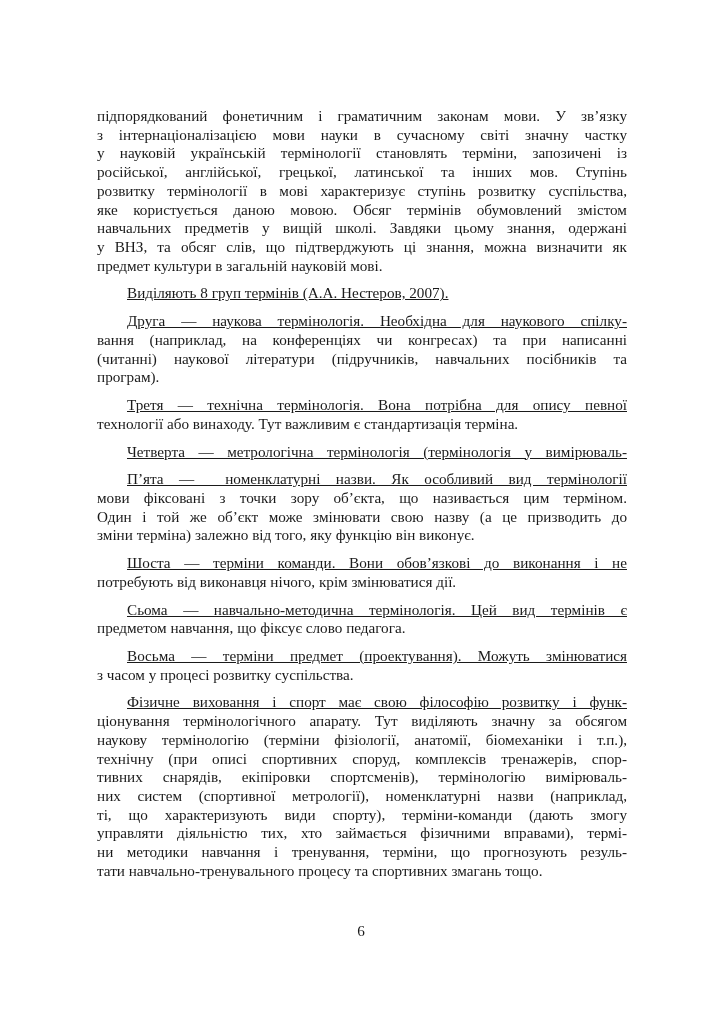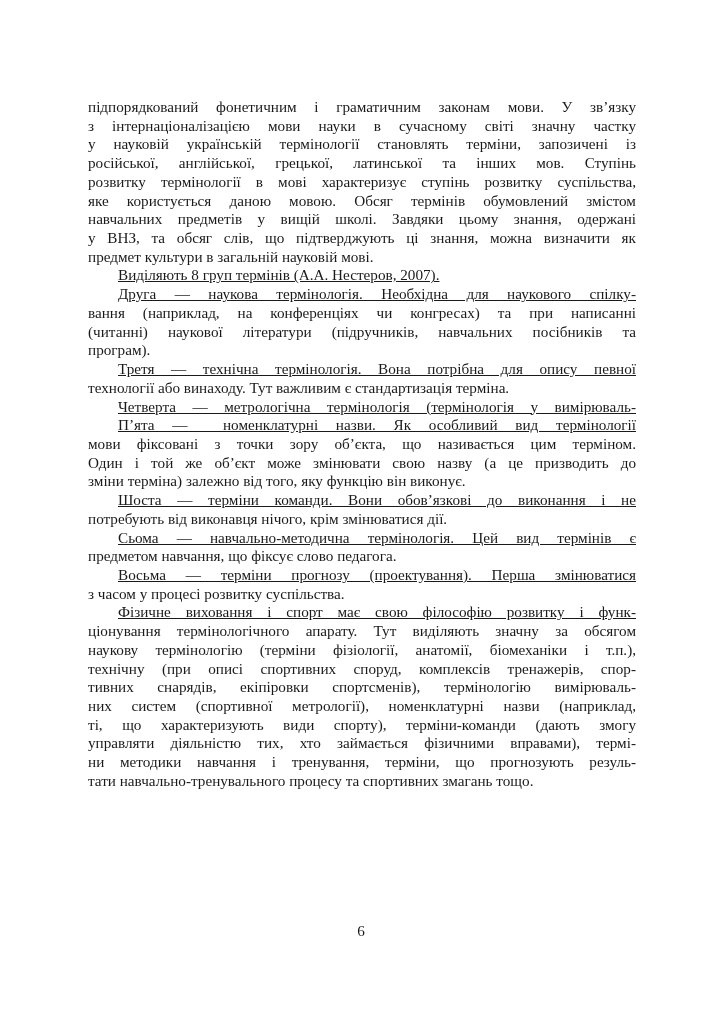--- a/index.html
+++ b/index.html
@@ -25,21 +25,21 @@
     top: 98px;
     width: 548px;
     font-size: 15.2px;
     line-height: 18.72px;
     text-align: justify;
     text-justify: inter-word;
     color: #1a1a1a;
     -webkit-font-smoothing: antialiased;
   }
   .para {
-    margin: 0;
+    margin: 9px;
     text-align: justify;
     white-space: pre-wrap;
     word-spacing: 0px;
   }
   
   .line {
     display: block;
     text-align: justify;
     text-align-last: justify;
     height: 18.72px;
@@ -70,19 +70,19 @@
 
   <div id="text-column">
       <div class="para"><span class="line">підпорядкований фонетичним і граматичним законам мови. У зв’язку</span><span class="line">з інтернаціоналізацією мови науки в сучасному світі значну частку</span><span class="line">у науковій українській термінології становлять терміни, запозичені із</span><span class="line">російської, англійської, грецької, латинської та інших мов. Ступінь</span><span class="line">розвитку термінології в мові характеризує ступінь розвитку суспільства,</span><span class="line">яке користується даною мовою. Обсяг термінів обумовлений змістом</span><span class="line">навчальних предметів у вищій школі. Завдяки цьому знання, одержані</span><span class="line">у ВНЗ, та обсяг слів, що підтверджують ці знання, можна визначити як</span><span class="line last">предмет культури в загальній науковій мові.</span></div>
       <div class="para"><span class="line last indent">Виділяють 8 груп термінів (А.А. Нестеров, 2007).</span></div>
       <div class="para"><span class="line indent">Друга — наукова термінологія. Необхідна для наукового спілку-</span><span class="line">вання (наприклад, на конференціях чи конгресах) та при написанні</span><span class="line">(читанні) наукової літератури (підручників, навчальних посібників та</span><span class="line last">програм).</span></div>
       <div class="para"><span class="line indent">Третя — технічна термінологія. Вона потрібна для опису певної</span><span class="line last">технології або винаходу. Тут важливим є стандартизація терміна.</span></div>
       <div class="para"><span class="line indent">Четверта — метрологічна термінологія (термінологія у вимірюваль-</span></div>
       <div class="para"><span class="line indent">П’ята —  номенклатурні назви. Як особливий вид термінології</span><span class="line">мови фіксовані з точки зору об’єкта, що називається цим терміном.</span><span class="line">Один і той же об’єкт може змінювати свою назву (а це призводить до</span><span class="line last">зміни терміна) залежно від того, яку функцію він виконує.</span></div>
       <div class="para"><span class="line indent">Шоста — терміни команди. Вони обов’язкові до виконання і не</span><span class="line last">потребують від виконавця нічого, крім змінюватися дії.</span></div>
       <div class="para"><span class="line indent">Сьома — навчально-методична термінологія. Цей вид термінів є</span><span class="line last">предметом навчання, що фіксує слово педагога.</span></div>
-      <div class="para"><span class="line indent">Восьма — терміни прогнозу (проектування). Перша змінюватися</span><span class="line last">з часом у процесі розвитку суспільства.</span></div>
+      <div class="para"><span class="line indent">Восьма — терміни предмет (проектування). Можуть змінюватися</span><span class="line last">з часом у процесі розвитку суспільства.</span></div>
       <div class="para"><span class="line indent">Фізичне виховання і спорт має свою філософію розвитку і функ-</span><span class="line">ціонування термінологічного апарату. Тут виділяють значну за обсягом</span><span class="line">наукову термінологію (терміни фізіології, анатомії, біомеханіки і т.п.),</span><span class="line">технічну (при описі спортивних споруд, комплексів тренажерів, спор-</span><span class="line">тивних снарядів, екіпіровки спортсменів), термінологію вимірюваль-</span><span class="line">них систем (спортивної метрології), номенклатурні назви (наприклад,</span><span class="line">ті, що характеризують види спорту), терміни-команди (дають змогу</span><span class="line">управляти діяльністю тих, хто займається фізичними вправами), термі-</span><span class="line">ни методики навчання і тренування, терміни, що прогнозують резуль-</span><span class="line last">тати навчально-тренувального процесу та спортивних змагань тощо.</span></div>
     </div>
 
   <div id="page-number">6</div>
 
 </div>
 
 </body></html>

